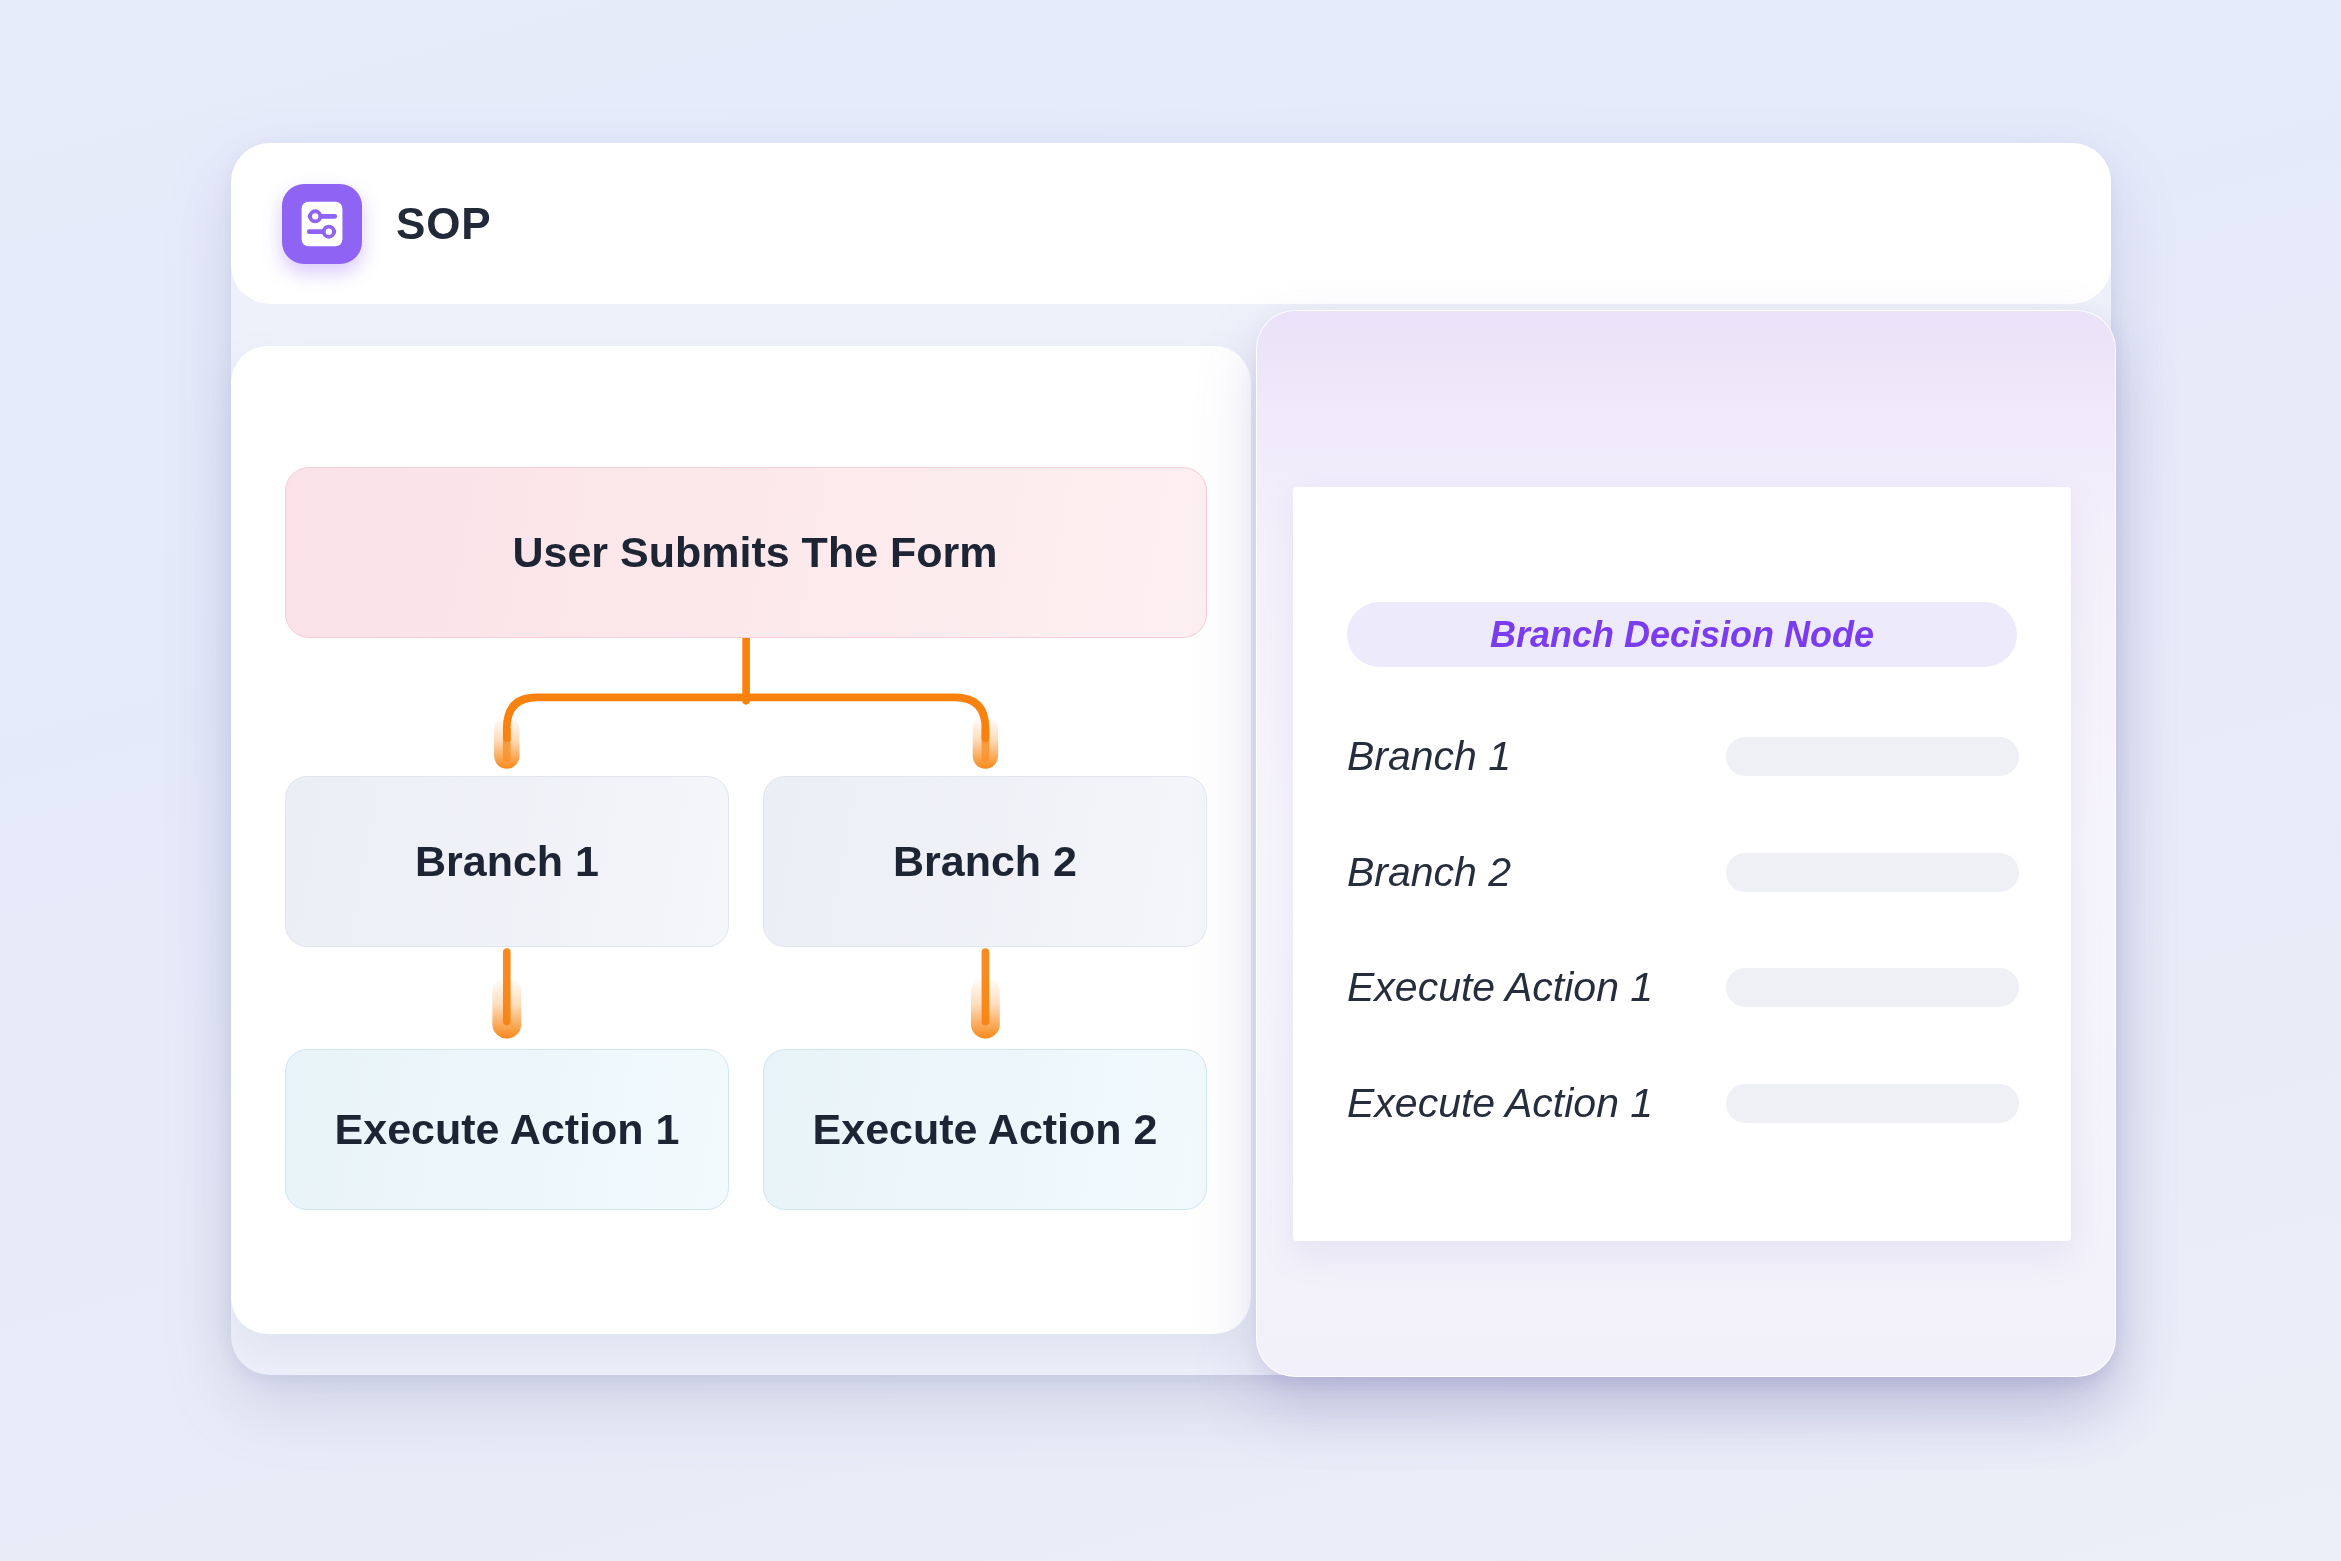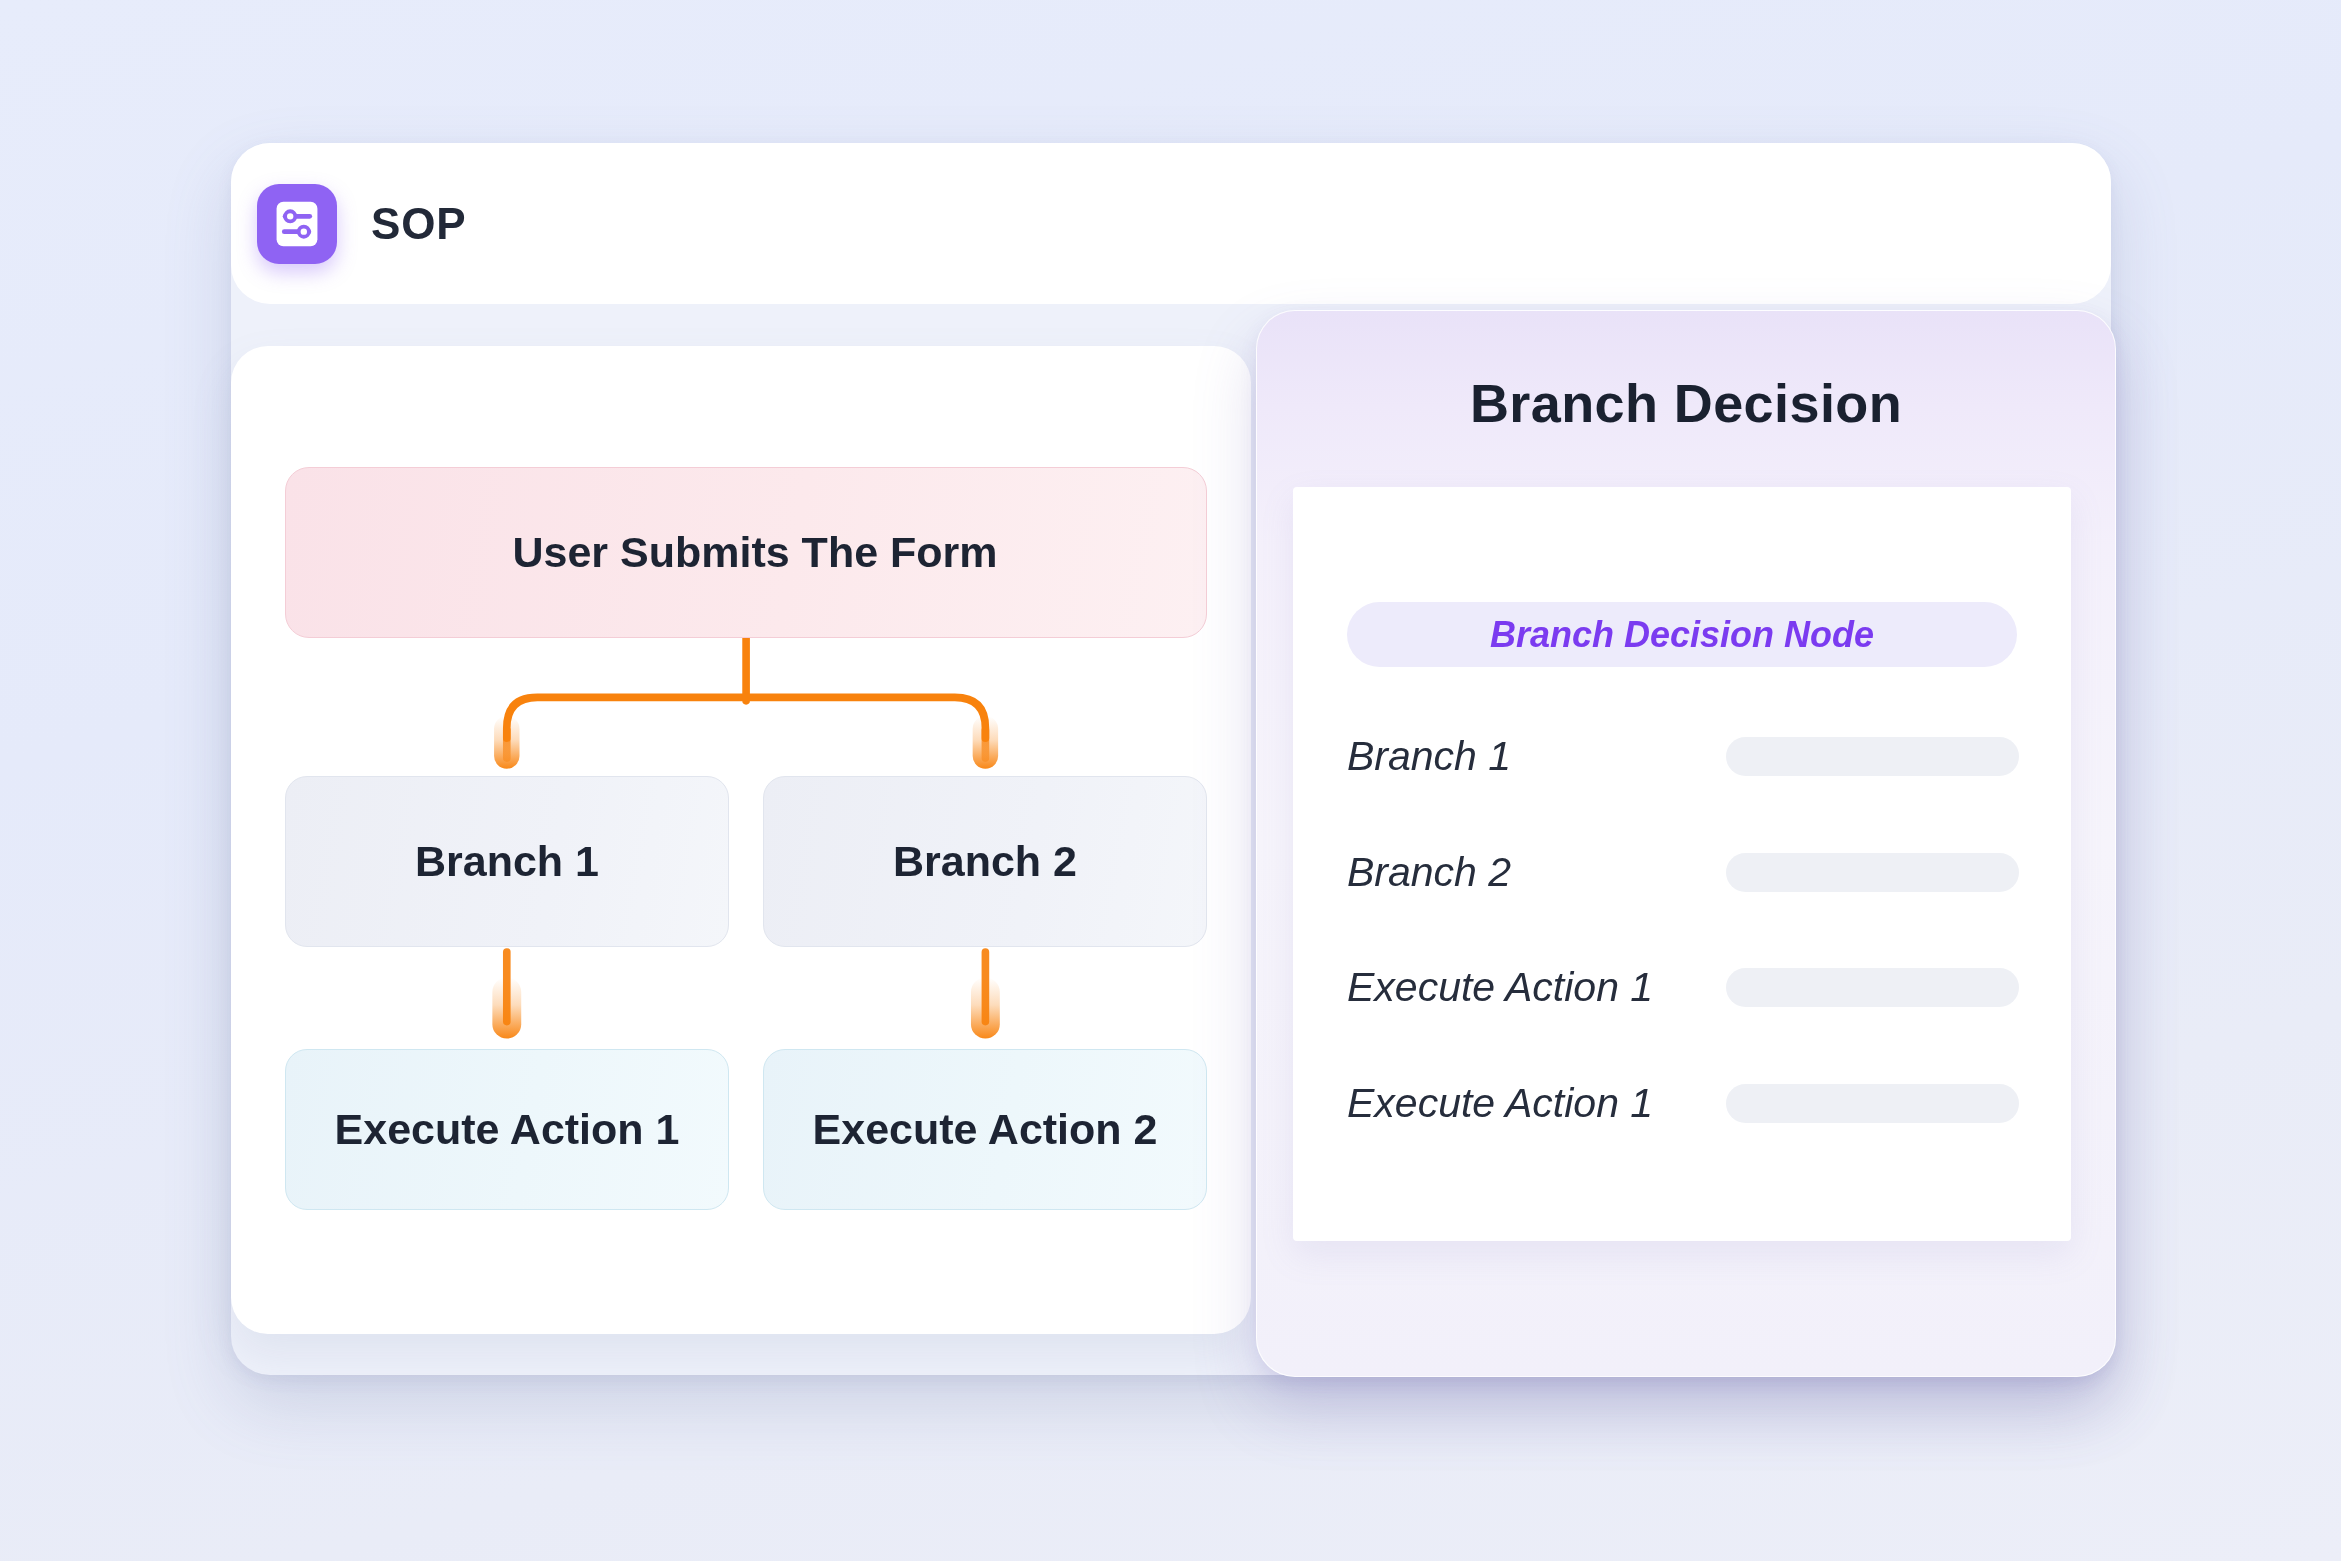--- a/index.html
+++ b/index.html
@@ -14,21 +14,21 @@
   
   .window{
     left:231px;top:143px;width:1880px;height:1232px;
     border-radius:39px;background:#eef1fa;
     box-shadow:0 29px 68px rgba(96,108,158,.20),0 5.1px 15.3px rgba(96,108,158,.08);
   }
   .header{
     left:231px;top:143px;width:1880px;height:161px;
     background:#ffffff;border-radius:39px;
     display:flex;align-items:center;gap:34px;
-    padding-left:26px;box-sizing:border-box;
+    padding-left:51px;box-sizing:border-box;
   }
   .app-icon{
     width:80px;height:80px;border-radius:22px;background:#8f63f3;
     display:flex;align-items:center;justify-content:center;flex:0 0 auto;
     box-shadow:0 8.5px 18.7px rgba(143,99,243,.35);
   }
   .app-title{font-size:44px;font-weight:600;color:#222938;letter-spacing:0.8px;}
 
   
   .flow-card{
@@ -144,21 +144,20 @@
   </svg>
 
   <div class="node node-trigger">User Submits The Form</div>
   <div class="node node-branch b1">Branch 1</div>
   <div class="node node-branch b2">Branch 2</div>
   <div class="node node-action a1">Execute Action 1</div>
   <div class="node node-action a2">Execute Action 2</div>
 </div>
 
 <div class="abs panel">
-  <div class="panel-title">Branch Decision</div>
   <div class="panel-card">
     <div class="badge">Branch Decision Node</div>
 
     <div class="prow r1">
       <div class="prow-label">Branch 1</div>
       <div class="skel"></div>
     </div>
     <div class="prow r2">
       <div class="prow-label">Branch 2</div>
       <div class="skel"></div>

